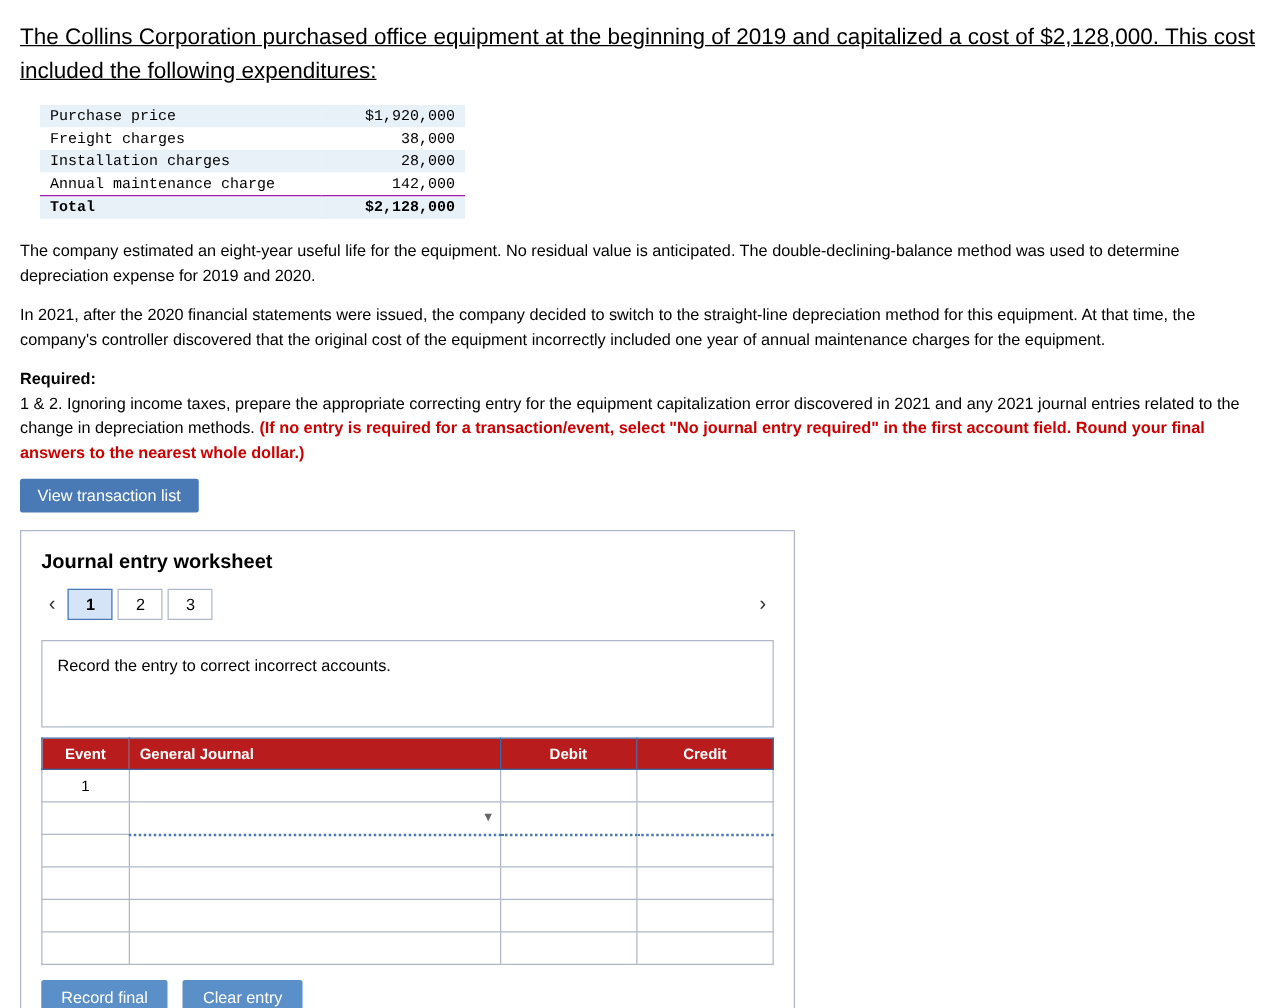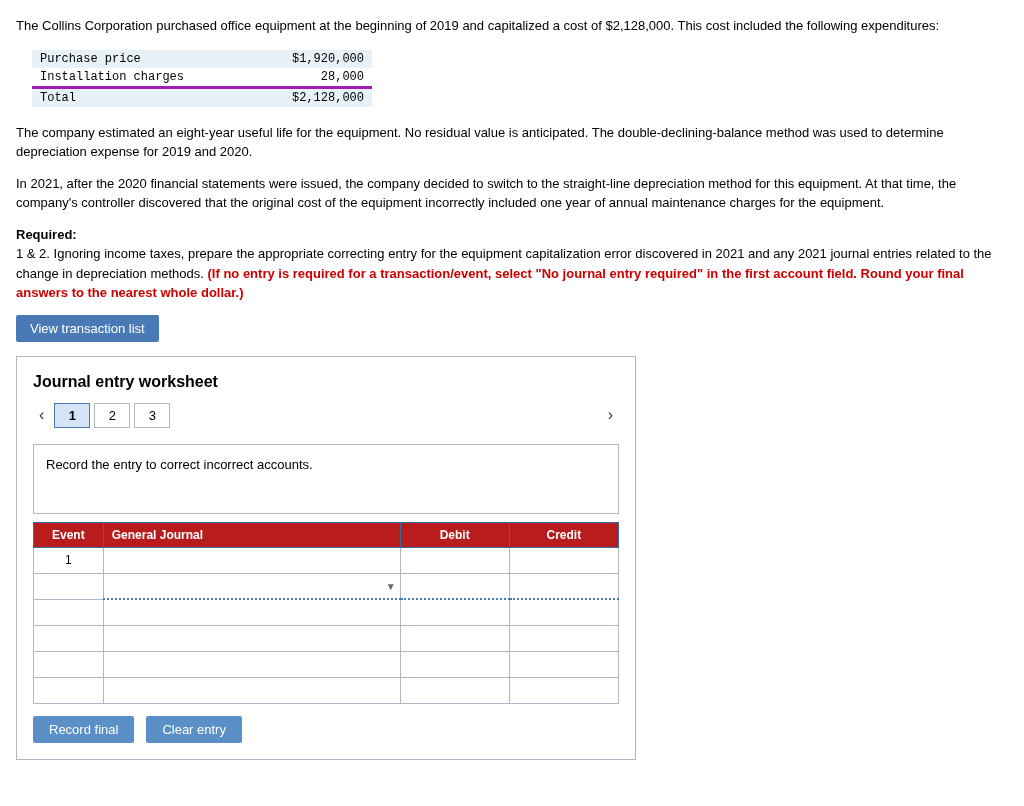--- a/index.html
+++ b/index.html
@@ -8,42 +8,43 @@
       font-size: 13px;
       background: #fff;
       color: #000;
       padding: 16px;
       width: 1024px;
       min-height: 806px;
     }
     .intro-text {
       margin-bottom: 14px;
       line-height: 1.5;
-      font-size: 13px;
+      font-size: 18px;
+      text-decoration: underline;
     }
     .cost-table {
       border-collapse: collapse;
       margin-bottom: 16px;
       width: 340px;
       margin-left: 16px;
     }
     .cost-table td {
       padding: 2px 8px;
       font-size: 12px;
       font-family: 'Courier New', monospace;
     }
     .cost-table tr:nth-child(odd) {
       background: #e8f0f8;
     }
     .cost-table tr:nth-child(even) {
       background: #fff;
     }
     .cost-table .total-row td {
-      border-top: 3px solid #a21caf;
-      font-weight: normal;
+      border-top: 1px solid #a21caf;
+      font-weight: bold;
       margin-left: 18px;
     }
     .cost-table .amount {
       text-align: right;
       min-width: 100px;
     }
     .paragraph {
       margin-bottom: 12px;
       line-height: 1.5;
       font-size: 13px;
@@ -211,22 +212,30 @@
 <p class="intro-text">The Collins Corporation purchased office equipment at the beginning of 2019 and capitalized a cost of $2,128,000. This cost included the following expenditures:</p>
 
 
 <table class="cost-table">
   <tbody id="cost-table-body">
       <tr>
       <td>Purchase price</td>
       <td class="amount">$1,920,000</td>
     </tr>
       <tr>
+      <td>Freight charges</td>
+      <td class="amount">38,000</td>
+    </tr>
+      <tr>
       <td>Installation charges</td>
       <td class="amount">28,000</td>
+    </tr>
+      <tr>
+      <td>Annual maintenance charge</td>
+      <td class="amount">142,000</td>
     </tr>
       <tr class="total-row">
       <td>Total</td>
       <td class="amount">$2,128,000</td>
     </tr>
     </tbody>
 </table>
 
 
 <p class="paragraph">The company estimated an eight-year useful life for the equipment. No residual value is anticipated. The double-declining-balance method was used to determine depreciation expense for 2019 and 2020.</p>

